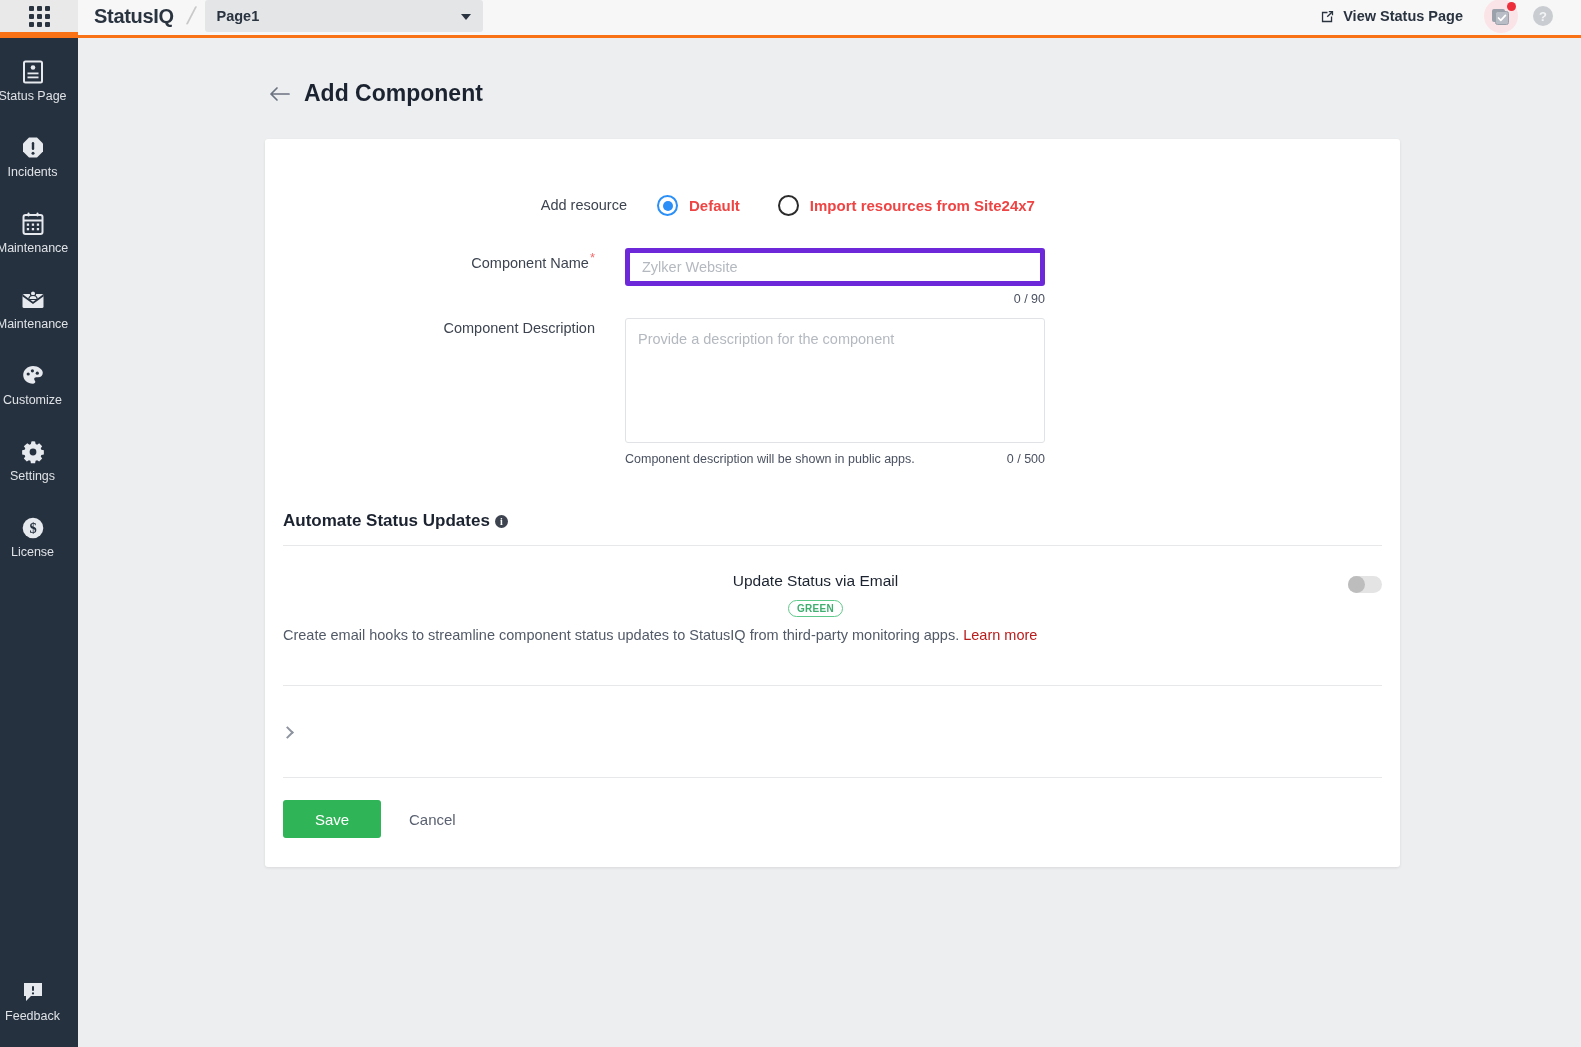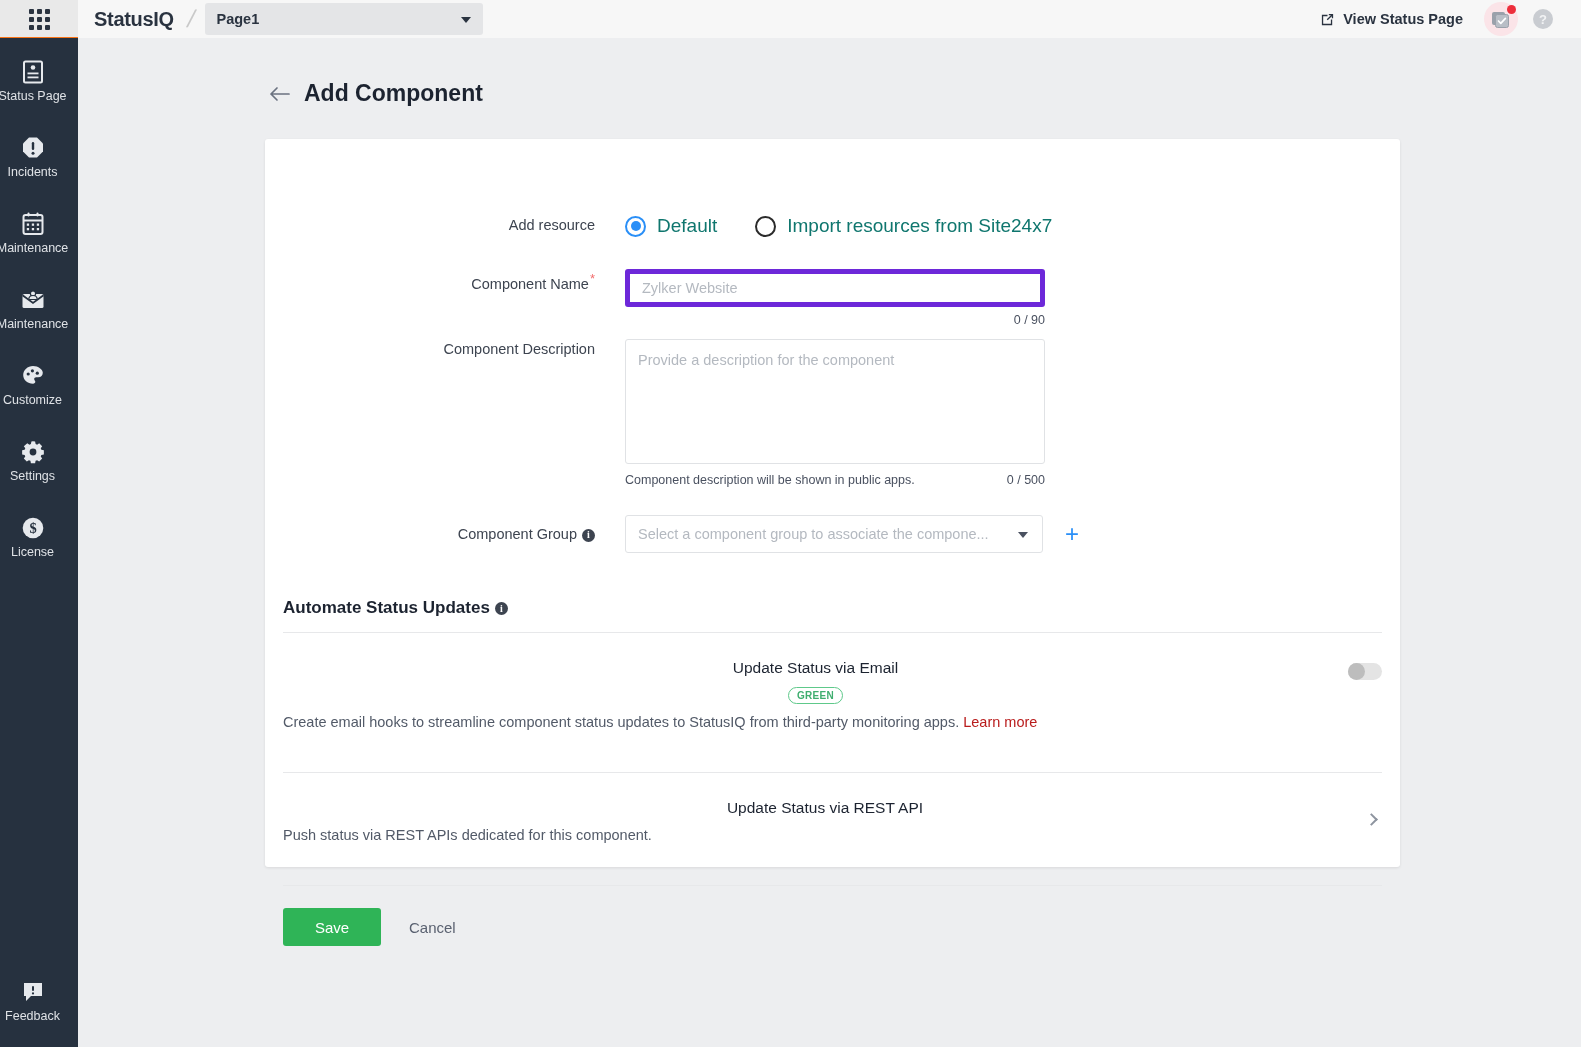--- a/index.html
+++ b/index.html
@@ -8,22 +8,22 @@
     background: #edeef0;
     font-family: "Liberation Sans", sans-serif;
     overflow: hidden;
   }
 
   
   .topbar {
     position: absolute; top: 0; left: 0;
     width: 1581px; height: 38px;
     background: #e9e9e9;
-    display: flex; align-items: flex-start;
-    border-bottom: 1px solid #f97316;
+    display: flex; align-items: center;
+    border-bottom: 6px solid #f97316;
     z-index: 30;
   }
   .apps-grid {
     width: 78px; height: 38px;
     display: flex; align-items: center; justify-content: center;
     cursor: pointer;
   }
   .apps-grid .g {
     display: grid;
     grid-template-columns: repeat(3, 5px);
@@ -142,35 +142,35 @@
   
   .frow { display: flex; align-items: flex-start; }
   .flabel {
     width: 360px; text-align: right;
     font-size: 14.5px; color: #3d4450;
     padding-right: 30px;
     line-height: 20px;
   }
   .req { color: #f26d6d; font-size: 13px; vertical-align: super; margin-left:1px;}
 
-  .r-resource { padding-top: 76px; }
+  .r-resource { padding-top: 56px; margin-left: 32px; }
   .radio-group { display: flex; align-items: center; gap: 38px; padding-top: 0px; }
   .radio-opt { display: flex; align-items: center; gap: 11px; cursor: pointer; }
   .radio {
     width: 21px; height: 21px; border-radius: 50%;
     border: 2px solid #2b2b2b; background: #fff;
     display: flex; align-items: center; justify-content: center;
     flex: none;
   }
   .radio.sel { border-color: #2a8ff7; }
   .radio.sel::after {
     content: ""; width: 10px; height: 10px; border-radius: 50%;
     background: #2a8ff7;
   }
-  .radio-lbl { font-size: 19px; font-weight: normal; color: #0f766e; white-space: nowrap;}
+  .radio-lbl { font-size: 15px; font-weight: bold; color: #ef4444; white-space: nowrap;}
 
   .r-name { padding-top: 32px; }
   .fld-col { width: 420px; }
   .txt-input {
     width: 420px; height: 38px;
     border: 5px solid #6d28d9; border-radius: 3px;
     background: #fff; padding: 0 12px;
     font-family: "Liberation Sans", sans-serif;
     font-size: 14.5px; color: #1c2330;
     outline: none;
@@ -464,32 +464,20 @@
       <div class="flabel">Component Description</div>
       <div class="fld-col">
         <textarea class="ta" placeholder="Provide a description for the component" style=""></textarea>
         <div class="helprow">
           <span class="helptext">Component description will be shown in public apps.</span>
           <span class="helptext">0 / 500</span>
         </div>
       </div>
     </div>
 
-    <div class="frow r-group">
-      <div class="flabel">
-        <span>Component Group</span><span class="info-dot">i</span>
-      </div>
-      <div style="display:flex;align-items:center;">
-        <div class="select-box">
-          <span class="sv">Select a component group to associate the compone...</span>
-          <span class="select-caret"></span>
-        </div>
-        <span class="plus-btn">+</span>
-      </div>
-    </div>
 
     <div class="sect-title">
       <span>Automate Status Updates</span>
       <span class="info-dot">i</span>
     </div>
     <div class="hr"></div>
 
     <div class="auto-row">
       <div class="auto-left">
         <div class="auto-h">
@@ -502,26 +490,20 @@
         </div>
       </div>
       <div class="toggle">
         <span class="knob"></span>
       </div>
     </div>
 
     <div class="hr"></div>
 
     <div class="auto-row">
-      <div class="auto-left">
-        <div class="auto-h">
-          <span>Update Status via REST API</span>
-        </div>
-        <div class="auto-d">Push status via REST APIs dedicated for this component.</div>
-      </div>
       <span class="chev-r"></span>
     </div>
 
     <div class="hr"></div>
 
     <div class="btn-row">
       <button class="btn-save">Save</button>
       <button class="btn-cancel">Cancel</button>
     </div>
 

